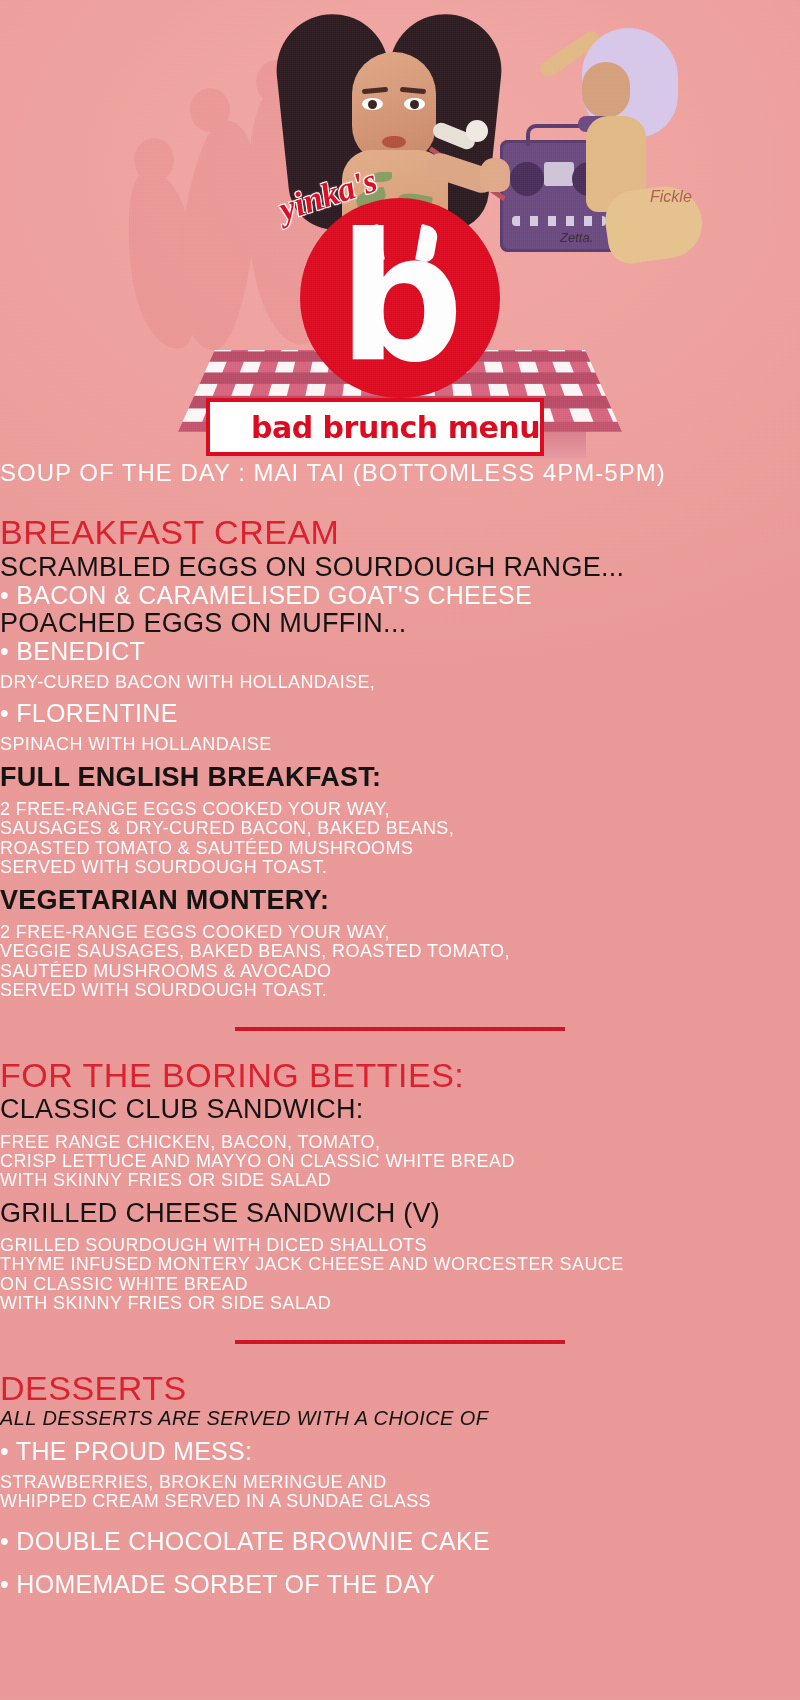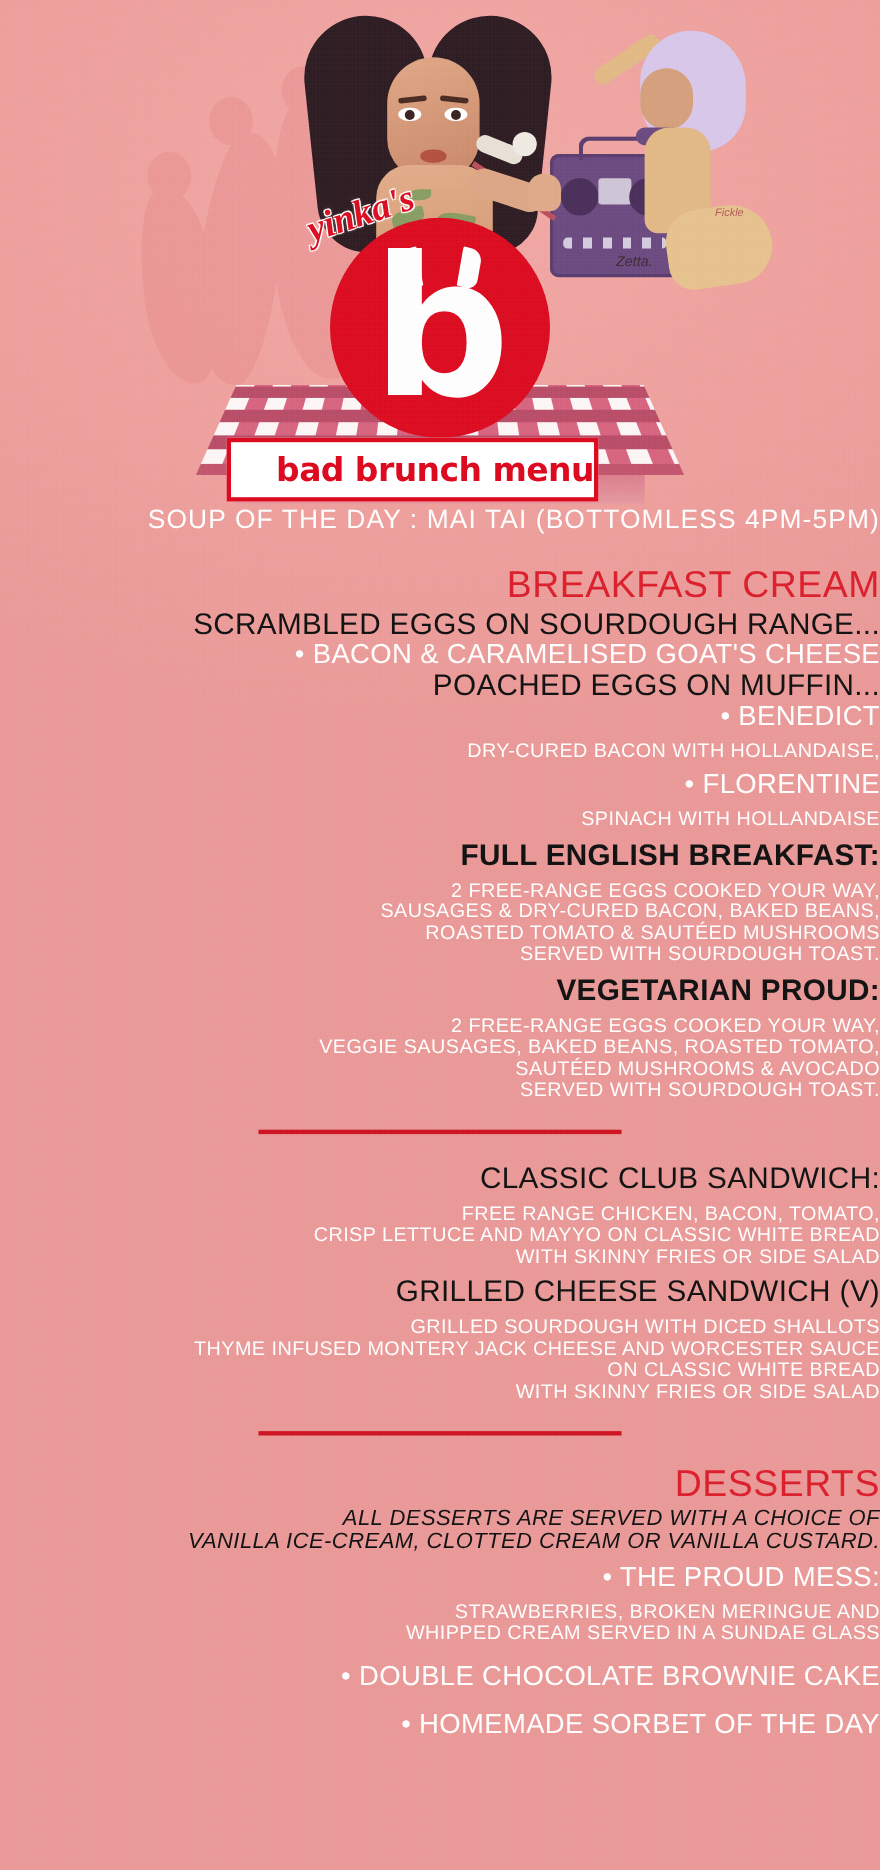--- a/index.html
+++ b/index.html
@@ -135,21 +135,21 @@
   .bb-handle { position:absolute; left:26px; top:-16px; width:66px; height:18px; border:4px solid #5b3d6d; border-bottom:none; border-radius:10px 10px 0 0;}
 
   
   .dancer { position:absolute; left:520px; top:20px; width:200px; height:250px;}
   .d-hair { position:absolute; left:62px; top:8px; width:96px; height:110px; background:#d9c8ea; border-radius:48px 52px 44px 50px;}
   .d-face { position:absolute; left:62px; top:42px; width:48px; height:56px; background:#d6a07c; border-radius:24px;}
   .d-body { position:absolute; left:66px; top:96px; width:60px; height:96px; background:#e3ba87; border-radius:22px 22px 12px 12px;}
   .d-leg { position:absolute; left:86px; top:168px; width:96px; height:72px; background:#e8c38f; border-radius:40px 50px 46px 30px; transform:rotate(-8deg);}
   .d-armup { position:absolute; left:16px; top:26px; width:68px; height:16px; background:#e3ba87; border-radius:9px; transform:rotate(-34deg);}
   .d-collar { position:absolute; left:58px; top:96px; width:42px; height:16px; background:#6c4a80; border-radius:8px;}
-  .d-tat { position:absolute; left:130px; top:168px; color:#b45a5a; font-size:10px; font-style:italic; }
+  .d-tat { position:absolute; left:130px; top:168px; color:#b45a5a; font-size:16px; font-style:italic; }
 
   .artist-sig {
     position:absolute; left:560px; top:230px;
     color:#3c2b33; font-size:13px; font-style:italic;
     font-family:Liberation Sans, sans-serif;
   }
 
   
   .logo-wrap { position:absolute; left:300px; top:198px; width:200px; height:200px; }
   .logo-circle {
@@ -188,21 +188,21 @@
   .title-plate span {
     color:#dd0b20;
     font-family:"DejaVu Sans", sans-serif;
     font-weight:700; font-size:30px;
     letter-spacing:-0.5px;
   }
 
   
   .menu-body {
     position:absolute; left:0; top:460px; width:800px;
-    text-align:right;
+    text-align:left;
   }
   .ln {
     font-family:"Liberation Sans", sans-serif;
     font-stretch: condensed;
     letter-spacing:.5px;
     line-height:1.08;
     margin:0;
   }
   .soup {
     color:#ffffff; font-size:24px; font-weight:400;
@@ -332,51 +332,51 @@
       <div class="gap-sm"></div>
       <p class="ln desc">SPINACH WITH HOLLANDAISE</p>
       <div class="gap-sm"></div>
       <p class="ln item-head-bold">FULL ENGLISH BREAKFAST:</p>
       <div class="gap-sm"></div>
       <p class="ln desc">2 FREE-RANGE EGGS COOKED YOUR WAY,</p>
       <p class="ln desc">SAUSAGES &amp; DRY-CURED BACON, BAKED BEANS,</p>
       <p class="ln desc">ROASTED TOMATO &amp; SAUTÉED MUSHROOMS</p>
       <p class="ln desc">SERVED WITH SOURDOUGH TOAST.</p>
       <div class="gap-sm"></div>
-      <p class="ln item-head-bold">VEGETARIAN PROUD:</p>
+      <p class="ln item-head-bold">VEGETARIAN MONTERY:</p>
       <div class="gap-sm"></div>
       <p class="ln desc">2 FREE-RANGE EGGS COOKED YOUR WAY,</p>
       <p class="ln desc">VEGGIE SAUSAGES, BAKED BEANS, ROASTED TOMATO,</p>
       <p class="ln desc">SAUTÉED MUSHROOMS &amp; AVOCADO</p>
       <p class="ln desc">SERVED WITH SOURDOUGH TOAST.</p>
     </div>
 
     <div class="divider"></div>
 
     <div>
+      <p class="ln sec-head">FOR THE BORING BETTIES:</p>
       <p class="ln item-head-black">CLASSIC CLUB SANDWICH:</p>
       <div class="gap-sm"></div>
       <p class="ln desc">FREE RANGE CHICKEN, BACON, TOMATO,</p>
       <p class="ln desc">CRISP LETTUCE AND MAYYO ON CLASSIC WHITE BREAD</p>
       <p class="ln desc">WITH SKINNY FRIES OR SIDE SALAD</p>
       <div class="gap-sm"></div>
       <p class="ln item-head-black">GRILLED CHEESE SANDWICH (V)</p>
       <div class="gap-sm"></div>
       <p class="ln desc">GRILLED SOURDOUGH WITH DICED SHALLOTS</p>
       <p class="ln desc">THYME INFUSED MONTERY JACK CHEESE AND WORCESTER SAUCE</p>
       <p class="ln desc">ON CLASSIC WHITE BREAD</p>
       <p class="ln desc">WITH SKINNY FRIES OR SIDE SALAD</p>
     </div>
 
     <div class="divider"></div>
 
     <div>
       <p class="ln sec-head">DESSERTS</p>
       <p class="ln desc-black">ALL DESSERTS ARE SERVED WITH A CHOICE OF</p>
-      <p class="ln desc-black">VANILLA ICE-CREAM, CLOTTED CREAM OR VANILLA CUSTARD.</p>
       <div class="gap-sm"></div>
       <p class="ln item-white">• THE PROUD MESS:</p>
       <div class="gap-sm"></div>
       <p class="ln desc">STRAWBERRIES, BROKEN MERINGUE AND</p>
       <p class="ln desc">WHIPPED CREAM SERVED IN A SUNDAE GLASS</p>
       <div class="gap-md"></div>
       <p class="ln item-white">• DOUBLE CHOCOLATE BROWNIE CAKE</p>
       <div class="gap-md"></div>
       <p class="ln item-white">• HOMEMADE SORBET OF THE DAY</p>
     </div>

